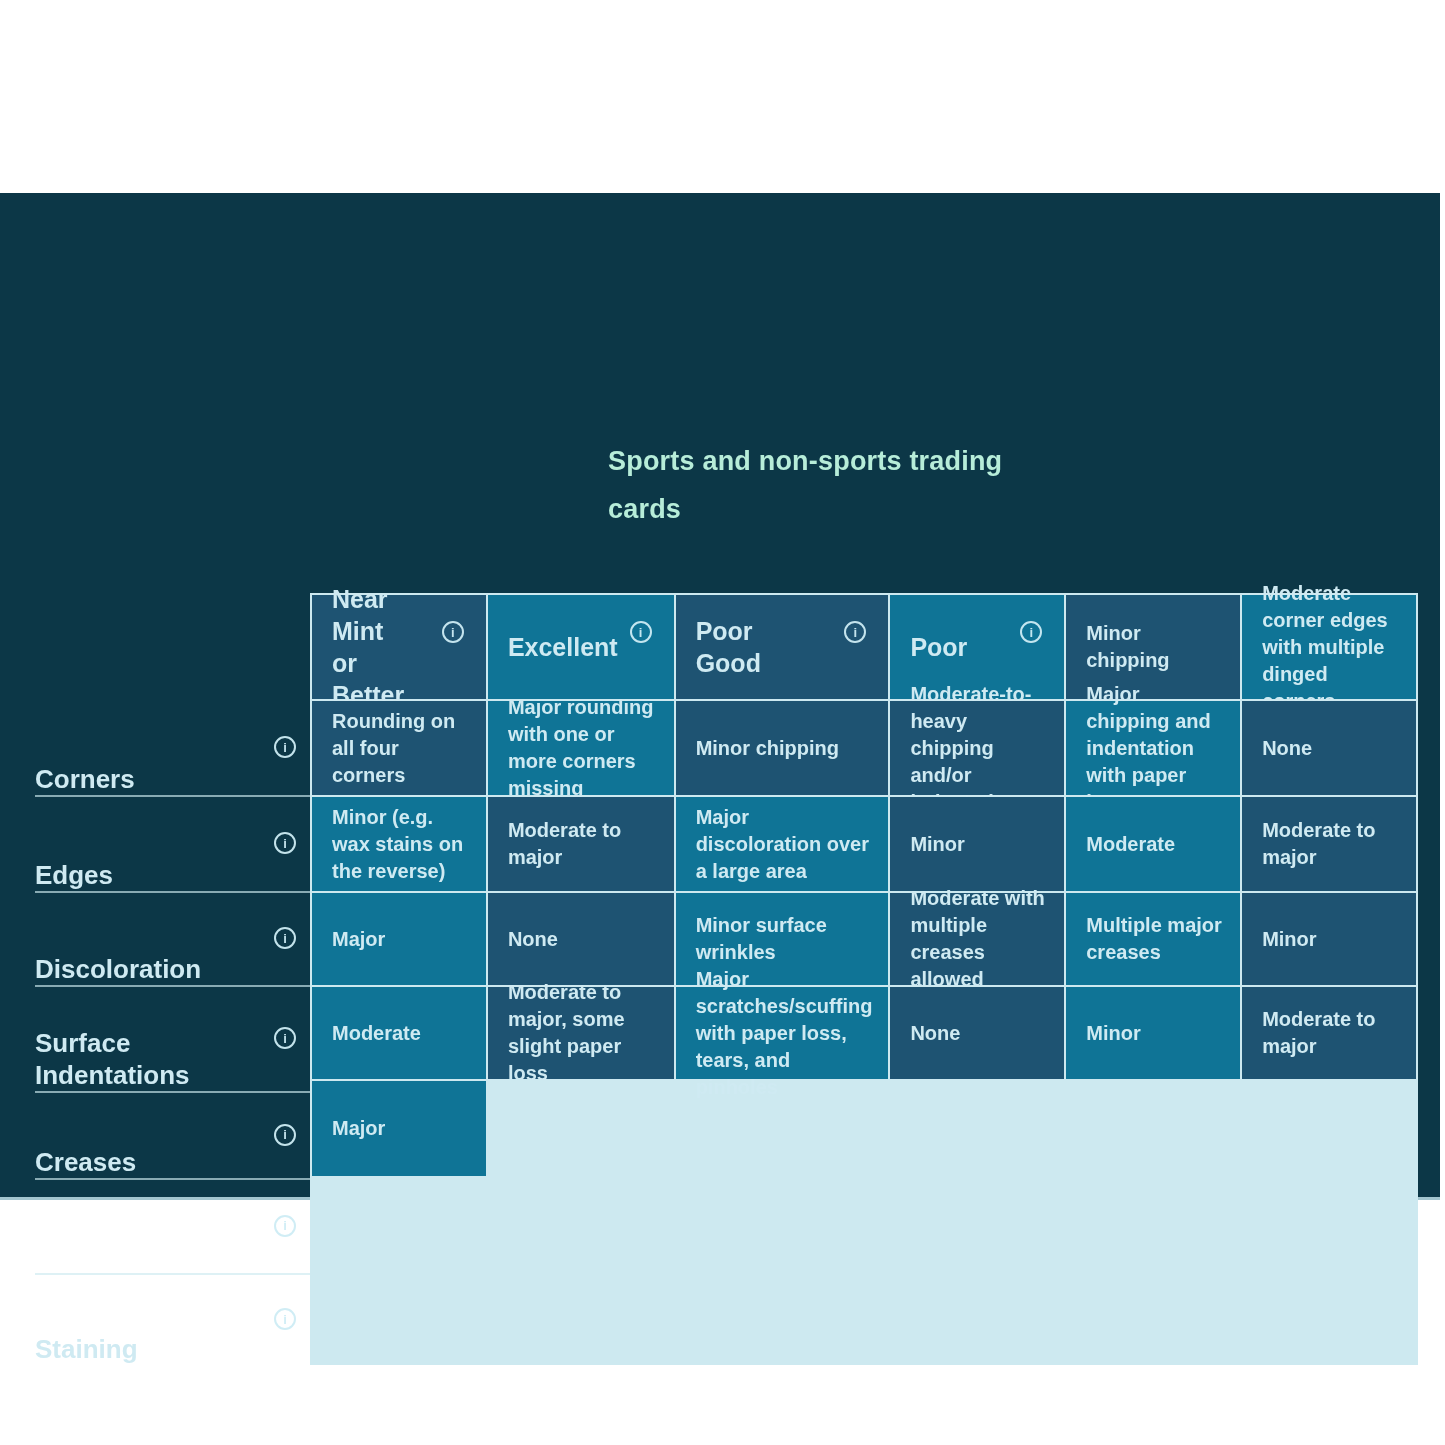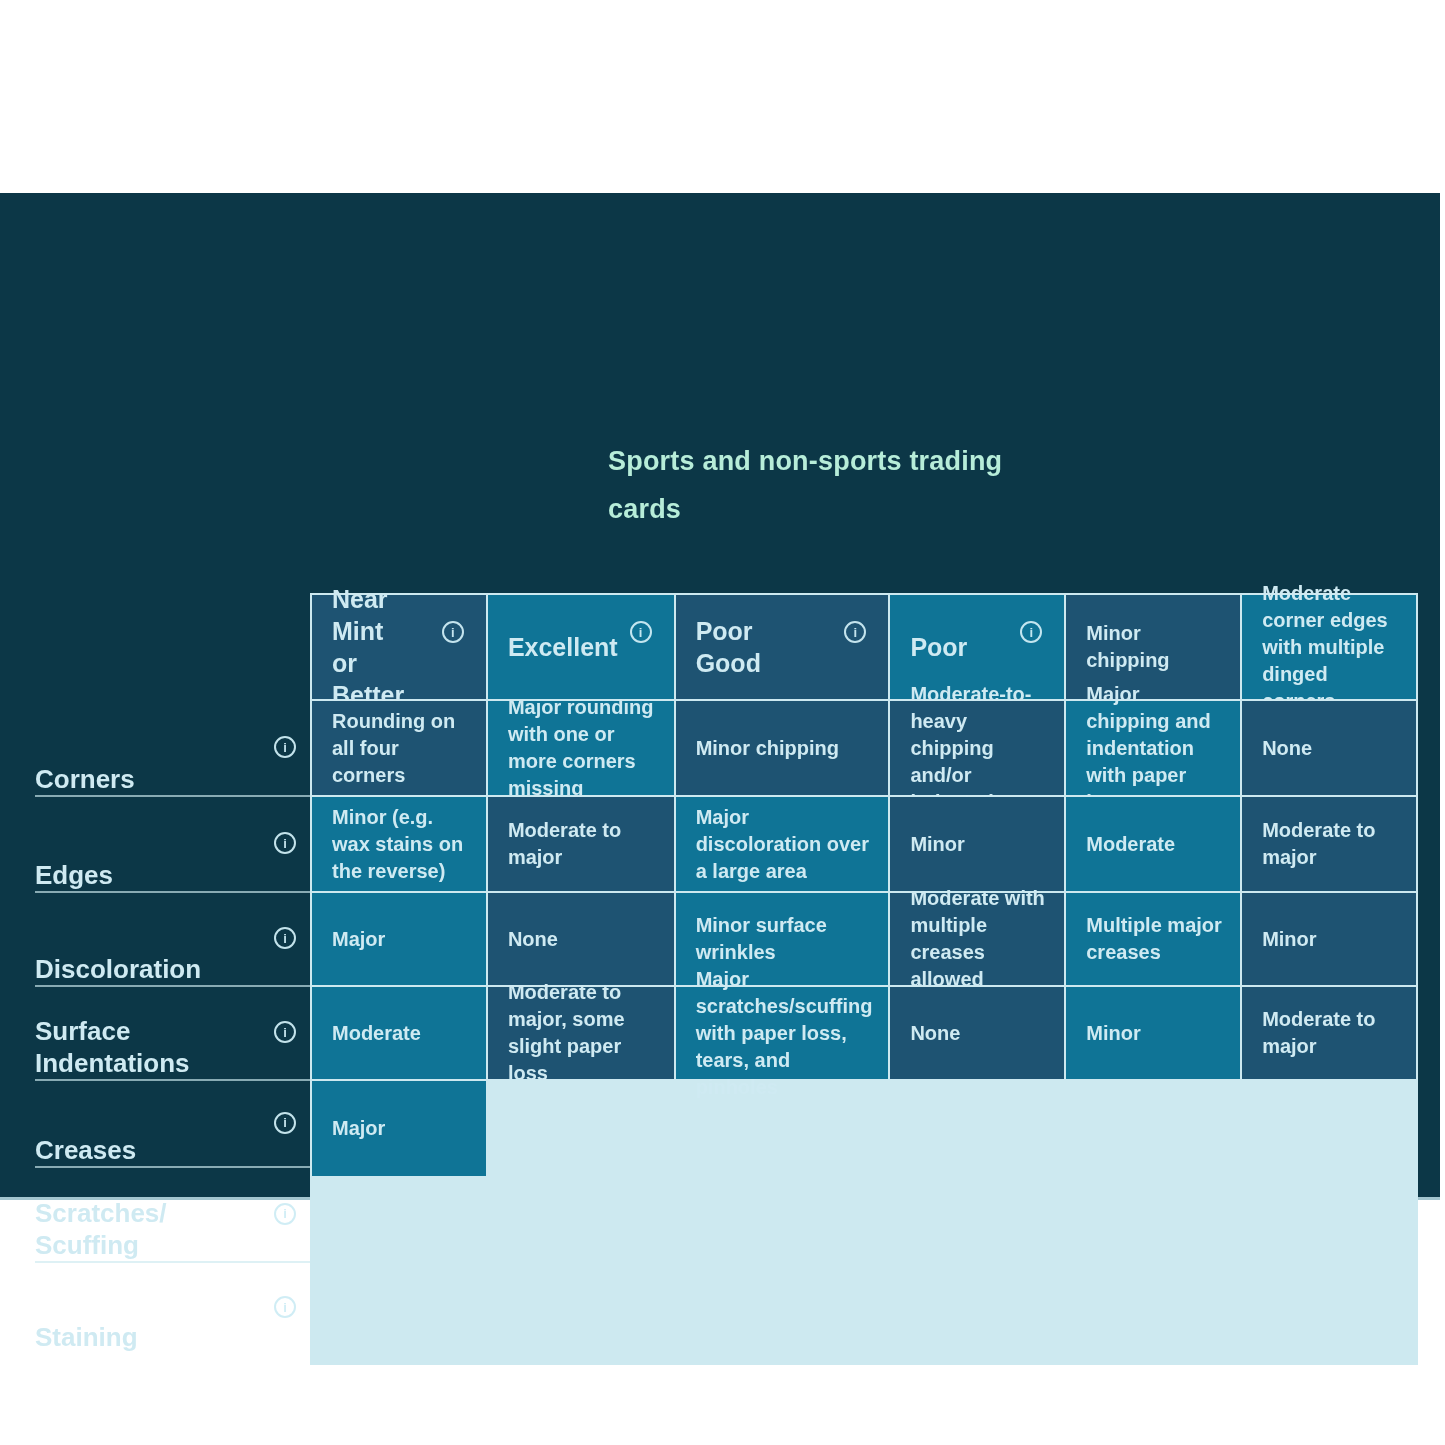--- a/index.html
+++ b/index.html
@@ -25,21 +25,21 @@
   .label-cell{
     position:relative;display:flex;align-items:flex-end;
     box-sizing:border-box;padding-right:62px;
     color:var(--text,#cfeaf2);font-size:26px;line-height:32px;font-weight:700;
     white-space:pre-line;
   }
   .label-cell.divider{border-bottom:2px solid rgba(205,233,240,.65);}
   .label-cell:nth-child(1){height:96px;}
   .label-cell:nth-child(2){height:96px;}
   .label-cell:nth-child(3){height:94px;}
-  .label-cell:nth-child(4){height:94px;}
+  .label-cell:nth-child(4){height:106px;}
   .label-cell:nth-child(5){height:87px;}
   .label-cell:nth-child(6){height:95px;}
   .label-cell:nth-child(7){height:90px;}
   .label-cell .info{position:absolute;right:14px;top:50%;margin-top:-12px;}
   
   .grid{
     position:absolute;left:310px;top:400px;width:1108px;height:772px;
     box-sizing:border-box;display:grid;
     grid-template-columns:repeat(6,1fr);
     grid-template-rows:104px 94px 94px 92px 92px 95px 93px 90px;
@@ -90,22 +90,20 @@
     <div class="label-cell divider">
       <span>Surface
 Indentations</span>
       <span class="info">i</span>
     </div>
     <div class="label-cell divider">
       <span>Creases</span>
       <span class="info">i</span>
     </div>
     <div class="label-cell divider">
-      <span>Scratches/
-Scuffing</span>
       <span class="info">i</span>
     </div>
     <div class="label-cell">
       <span>Staining</span>
       <span class="info">i</span>
     </div>
   </div>
 
   <div class="grid">
 

